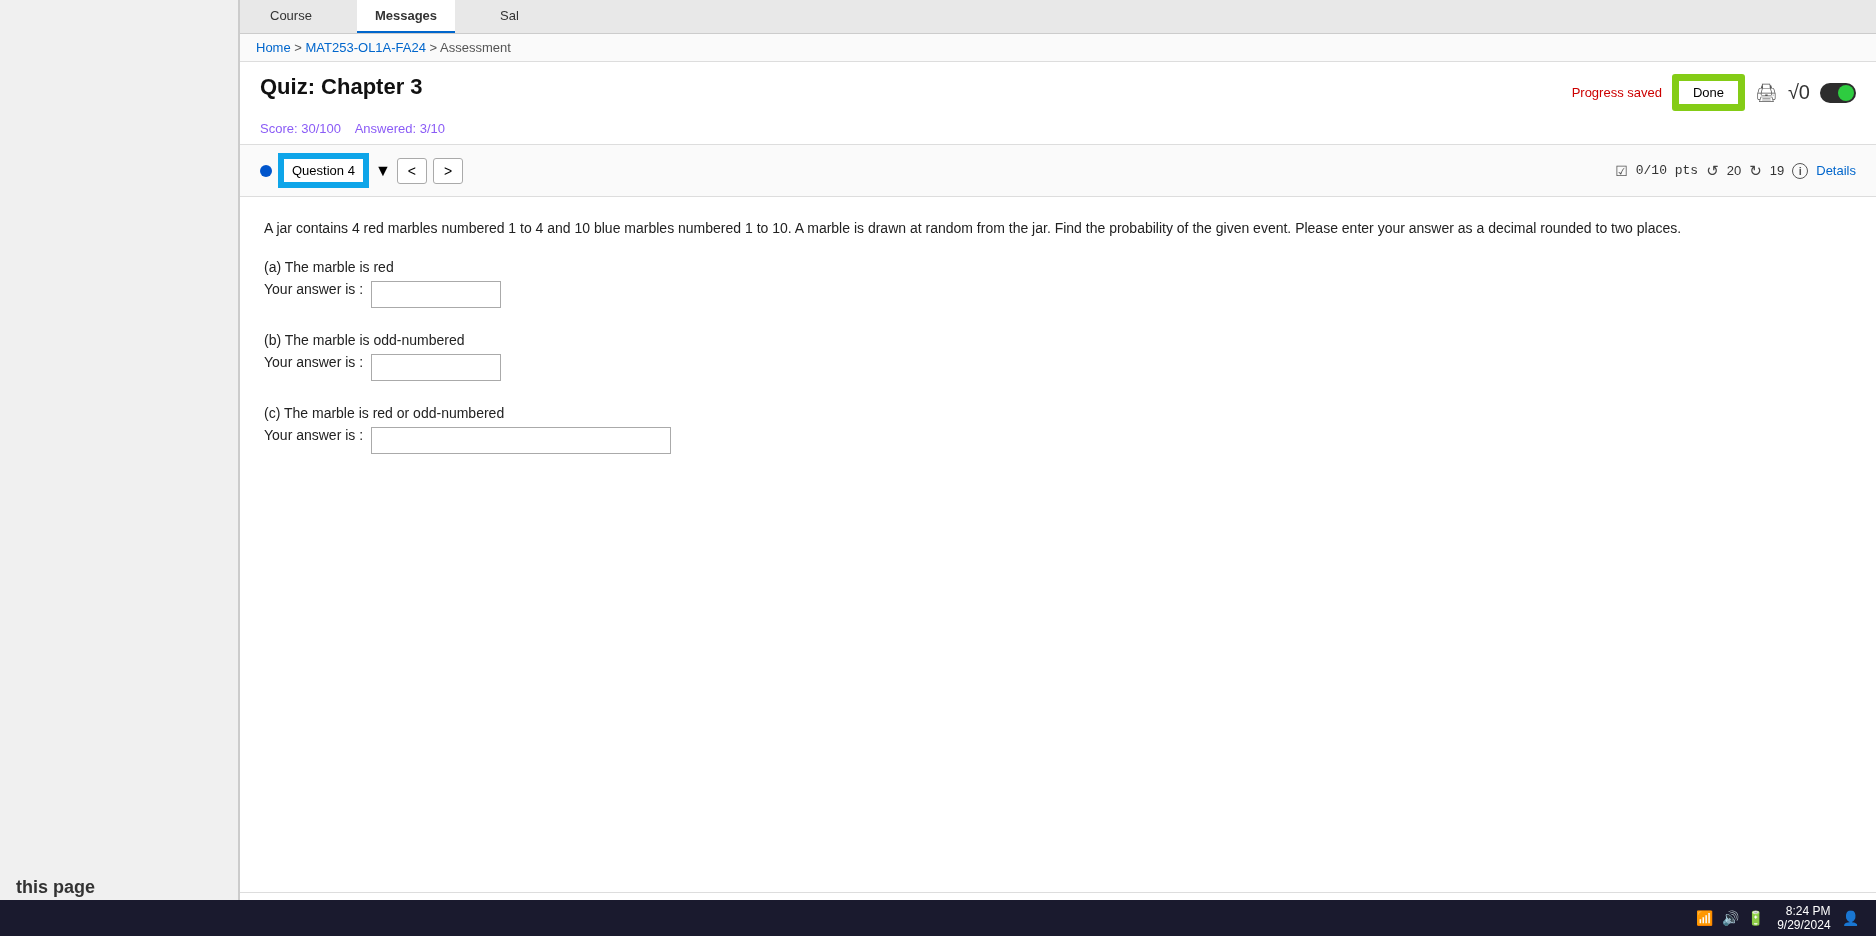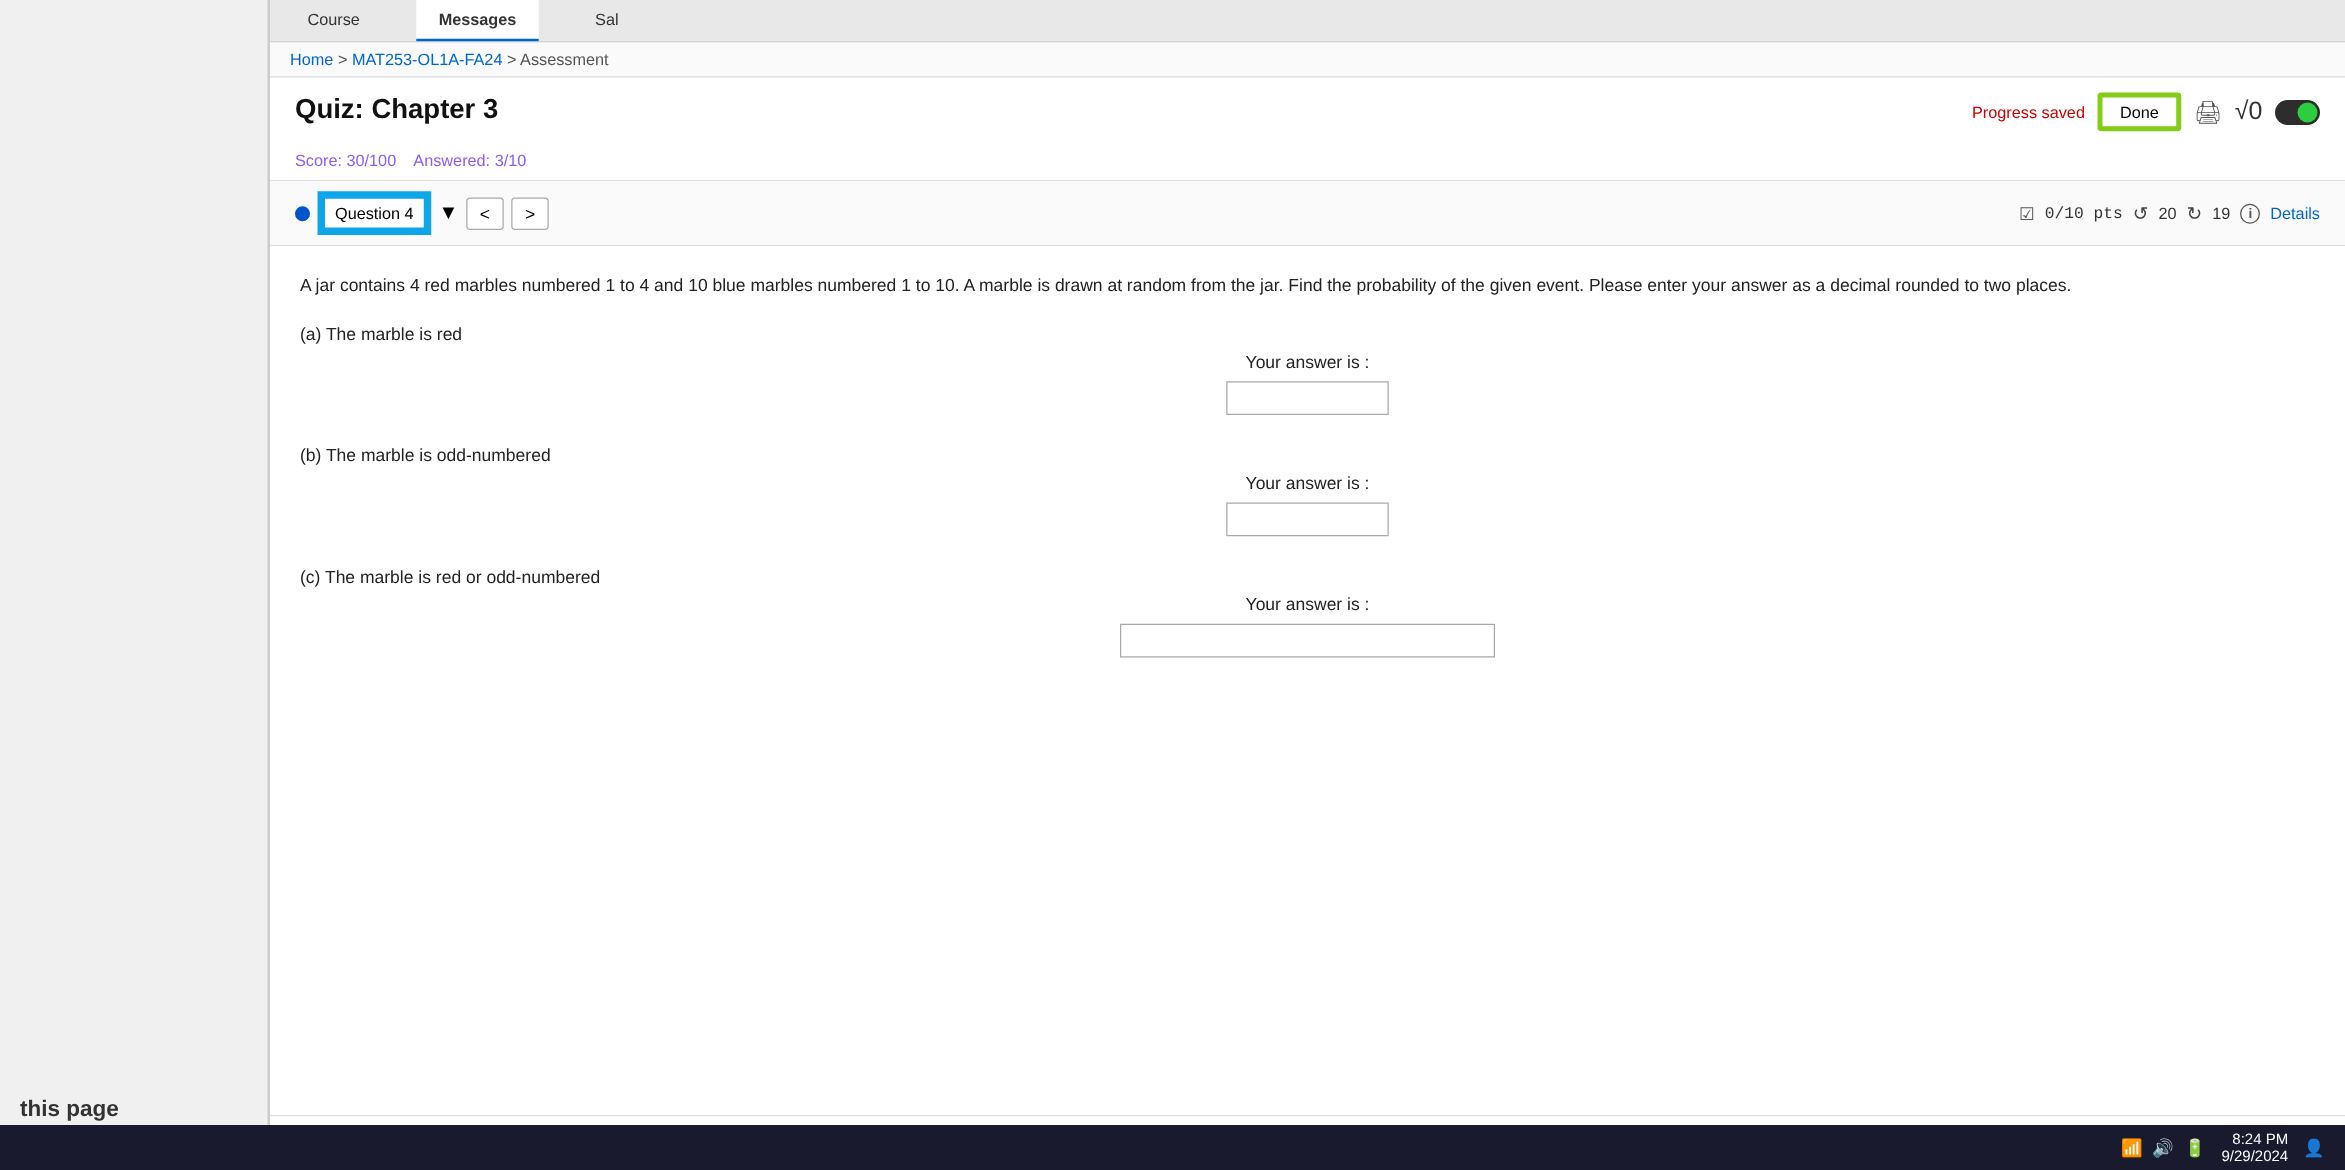--- a/index.html
+++ b/index.html
@@ -6,21 +6,21 @@
     body {
       font-family: Arial, sans-serif;
       background: #8B4513;
       display: flex;
       width: 1876px;
       min-height: 936px;
     }
 
     
     .left-panel {
-      width: 216px;
+      width: 240px;
       background: #f0f0f0;
       border-right: 2px solid #ccc;
       display: flex;
       flex-direction: column;
       position: relative;
     }
 
     .left-panel-bottom {
       position: absolute;
       bottom: 0;
@@ -124,21 +124,21 @@
       gap: 10px;
     }
 
     .progress-saved-text {
       color: #c00;
       font-size: 13px;
     }
 
     .done-btn {
       background: #fff;
-      border: 4px solid #84cc16;
+      border: 7px solid #84cc16;
       padding: 4px 14px;
       font-size: 13px;
       cursor: pointer;
       border-radius: 3px;
     }
 
     .icon-btn {
       background: none;
       border: none;
       cursor: pointer;
@@ -258,23 +258,21 @@
     }
 
     .sub-question-label {
       font-size: 14px;
       color: #222;
       margin-bottom: 6px;
     }
 
     .answer-row {
       display: flex;
-      align-items: center;
       gap: 8px;
-      flex-direction: column;
     }
 
     .answer-label {
       font-size: 14px;
       color: #222;
     }
 
     .answer-input {
       border: 1px solid #aaa;
       padding: 5px 8px;

